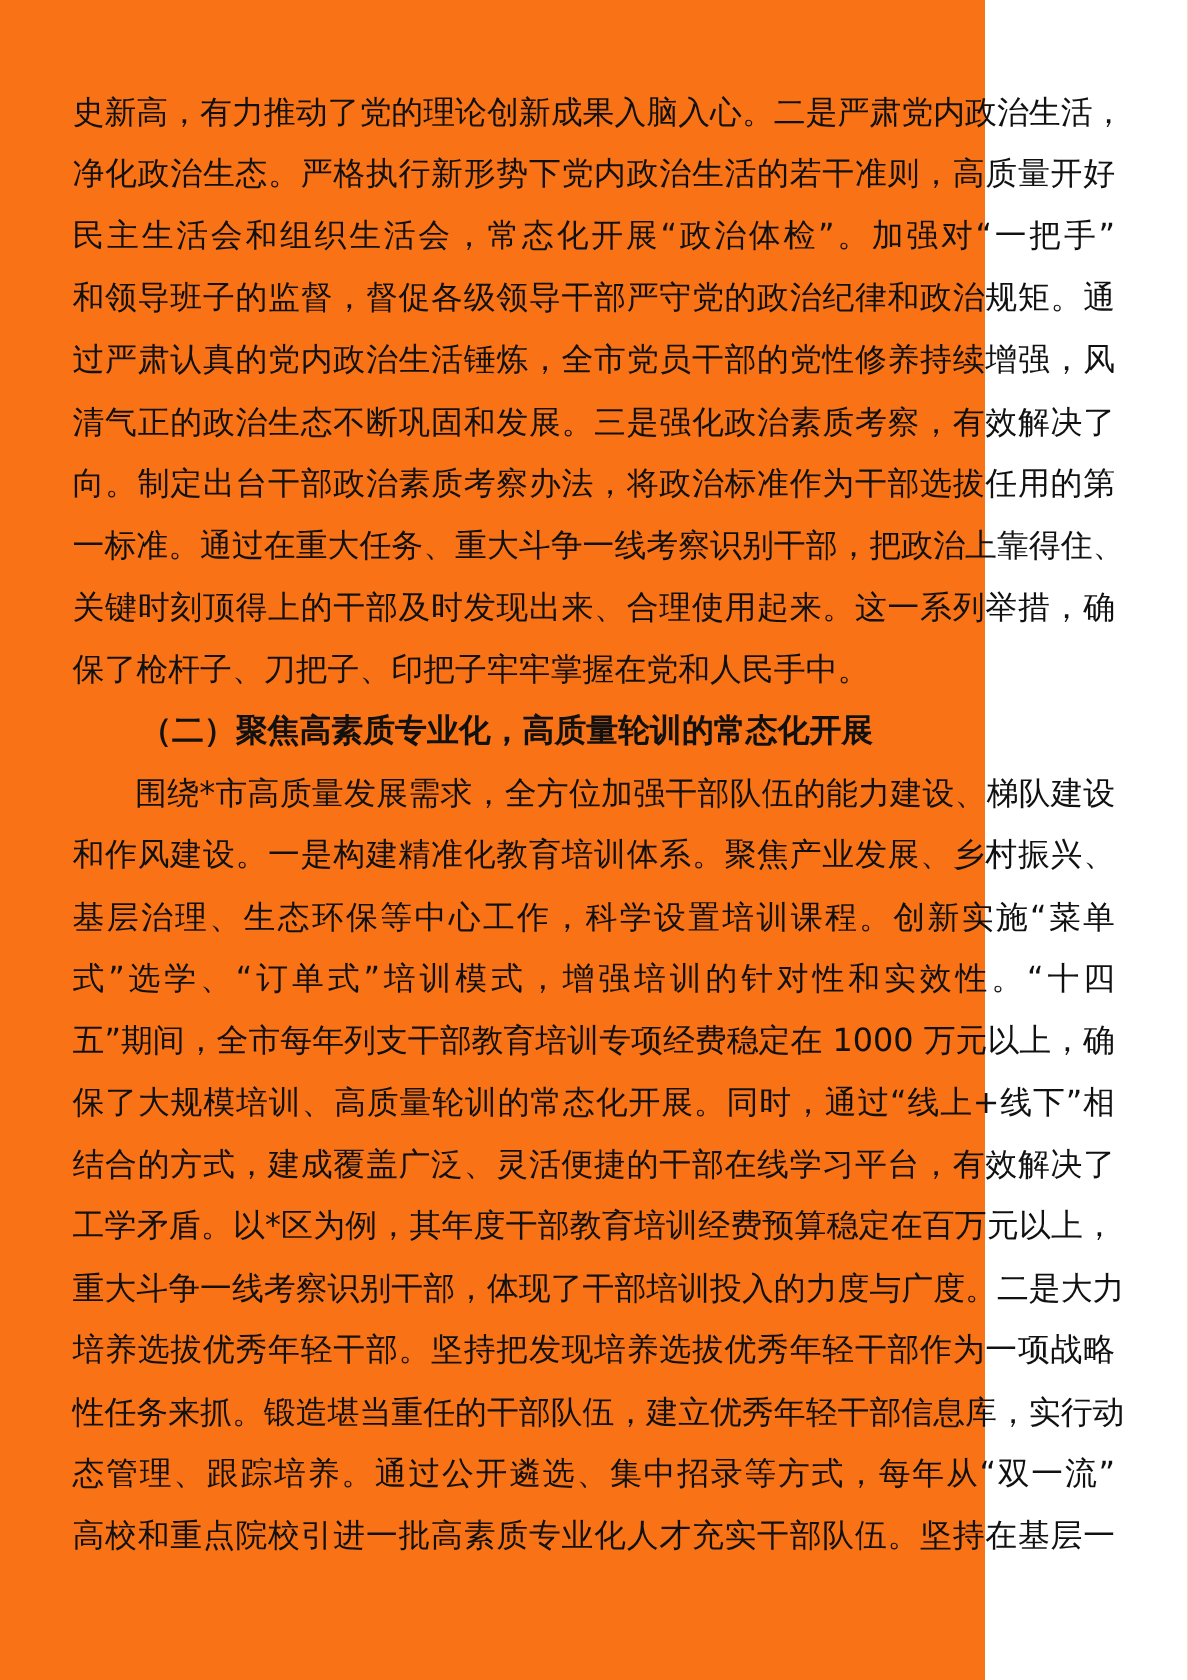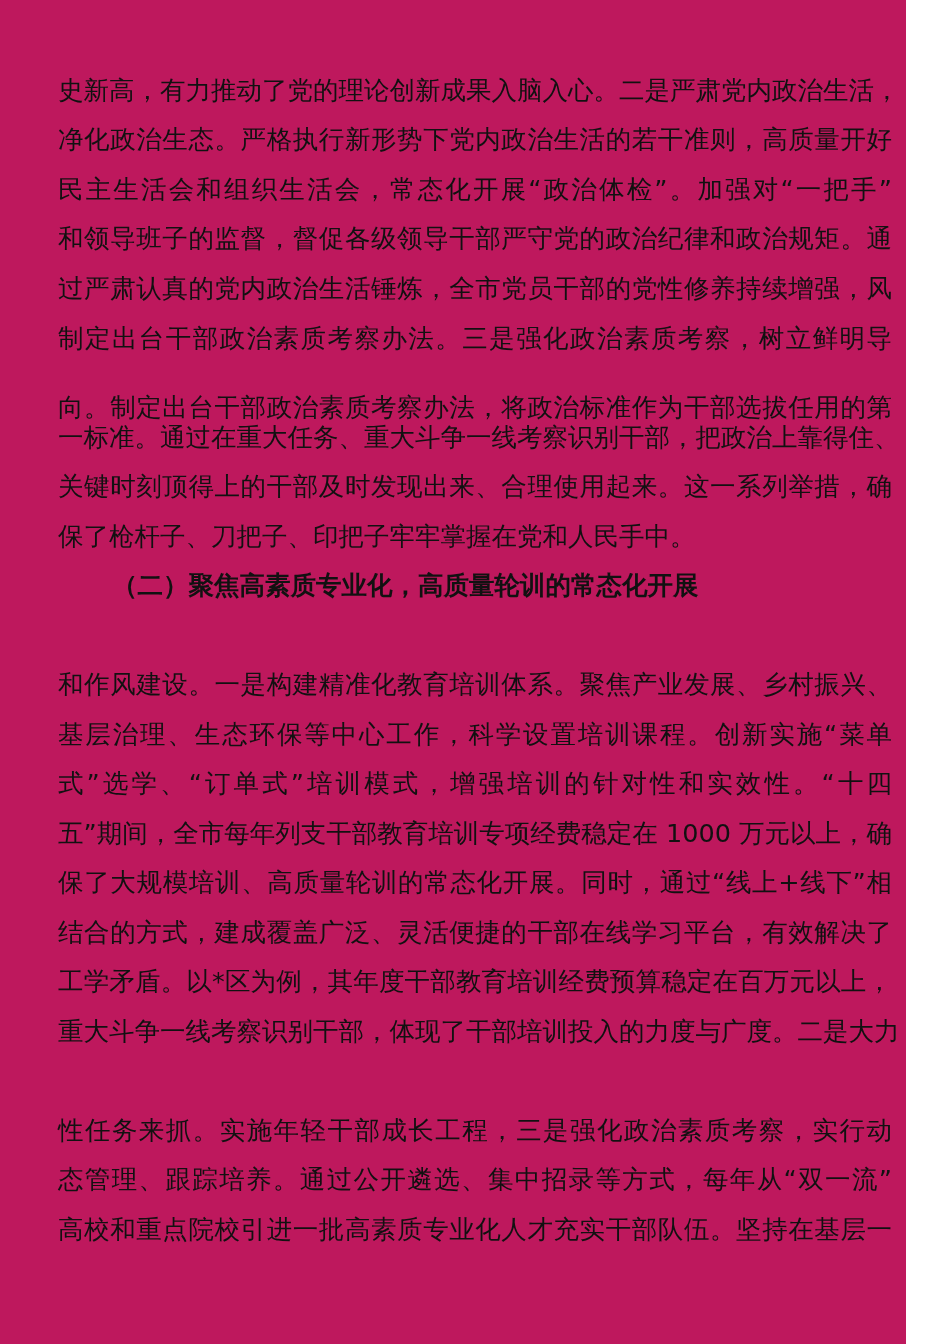--- a/index.html
+++ b/index.html
@@ -1,17 +1,17 @@
 <!DOCTYPE html>
 <html><head>
 <meta charset="utf-8">
 <style>
   html, body { margin: 0; padding: 0; background: #ffffff; }
   body { width: 950px; height: 1344px; overflow: hidden; position: relative; }
-  .page { position: absolute; left: 0; top: 0; width: 906px; height: 1344px; background: #be185d; }
+  .page { position: absolute; left: 0; top: 0; width: 788px; height: 1344px; background: #f97316; }
   .line {
     position: absolute;
     left: 58px;
     width: 834px;
     height: 40px;
     font-family: "DejaVu Sans", sans-serif;
     font-size: 25.5px;
     line-height: 40px;
     color: #111;
     white-space: nowrap;
@@ -29,33 +29,35 @@
 </head>
 <body>
 
 <div class="page">
 
   <div class="line" style="top:70px">史新高，有力推动了党的理论创新成果入脑入心。二是严肃党内政治生活，</div>
   <div class="line" style="top:119px">净化政治生态。严格执行新形势下党内政治生活的若干准则，高质量开好</div>
   <div class="line" style="top:169px">民主生活会和组织生活会，常态化开展“政治体检”。加强对“一把手”</div>
   <div class="line" style="top:218px">和领导班子的监督，督促各级领导干部严守党的政治纪律和政治规矩。通</div>
   <div class="line" style="top:268px">过严肃认真的党内政治生活锤炼，全市党员干部的党性修养持续增强，风</div>
-  <div class="line" style="top:318px">制定出台干部政治素质考察办法。三是强化政治素质考察，树立鲜明导</div>
-  <div class="line" style="top:387px">向。制定出台干部政治素质考察办法，将政治标准作为干部选拔任用的第</div>
+  <div class="line" style="top:318px">清气正的政治生态不断巩固和发展。三是强化政治素质考察，有效解决了</div>
+  <div class="line" style="top:367px">向。制定出台干部政治素质考察办法，将政治标准作为干部选拔任用的第</div>
   <div class="line" style="top:417px">一标准。通过在重大任务、重大斗争一线考察识别干部，把政治上靠得住、</div>
   <div class="line" style="top:466px">关键时刻顶得上的干部及时发现出来、合理使用起来。这一系列举措，确</div>
   <div class="line last" style="top:516px">保了枪杆子、刀把子、印把子牢牢掌握在党和人民手中。</div>
 
   <div class="line heading" style="top:565px">（二）聚焦高素质专业化，高质量轮训的常态化开展</div>
 
+  <div class="line indent" style="top:615px">围绕*市高质量发展需求，全方位加强干部队伍的能力建设、梯队建设</div>
   <div class="line" style="top:664px">和作风建设。一是构建精准化教育培训体系。聚焦产业发展、乡村振兴、</div>
   <div class="line" style="top:714px">基层治理、生态环保等中心工作，科学设置培训课程。创新实施“菜单</div>
   <div class="line" style="top:763px">式”选学、“订单式”培训模式，增强培训的针对性和实效性。“十四</div>
   <div class="line" style="top:813px">五”期间，全市每年列支干部教育培训专项经费稳定在 1000 万元以上，确</div>
   <div class="line" style="top:862px">保了大规模培训、高质量轮训的常态化开展。同时，通过“线上+线下”相</div>
   <div class="line" style="top:912px">结合的方式，建成覆盖广泛、灵活便捷的干部在线学习平台，有效解决了</div>
   <div class="line" style="top:961px">工学矛盾。以*区为例，其年度干部教育培训经费预算稳定在百万元以上，</div>
   <div class="line" style="top:1011px">重大斗争一线考察识别干部，体现了干部培训投入的力度与广度。二是大力</div>
-  <div class="line" style="top:1110px">性任务来抓。实施年轻干部成长工程，三是强化政治素质考察，实行动</div>
+  <div class="line" style="top:1060px">培养选拔优秀年轻干部。坚持把发现培养选拔优秀年轻干部作为一项战略</div>
+  <div class="line" style="top:1110px">性任务来抓。锻造堪当重任的干部队伍，建立优秀年轻干部信息库，实行动</div>
   <div class="line" style="top:1159px">态管理、跟踪培养。通过公开遴选、集中招录等方式，每年从“双一流”</div>
   <div class="line" style="top:1209px">高校和重点院校引进一批高素质专业化人才充实干部队伍。坚持在基层一</div>
 
 </div>
 
 </body></html>

